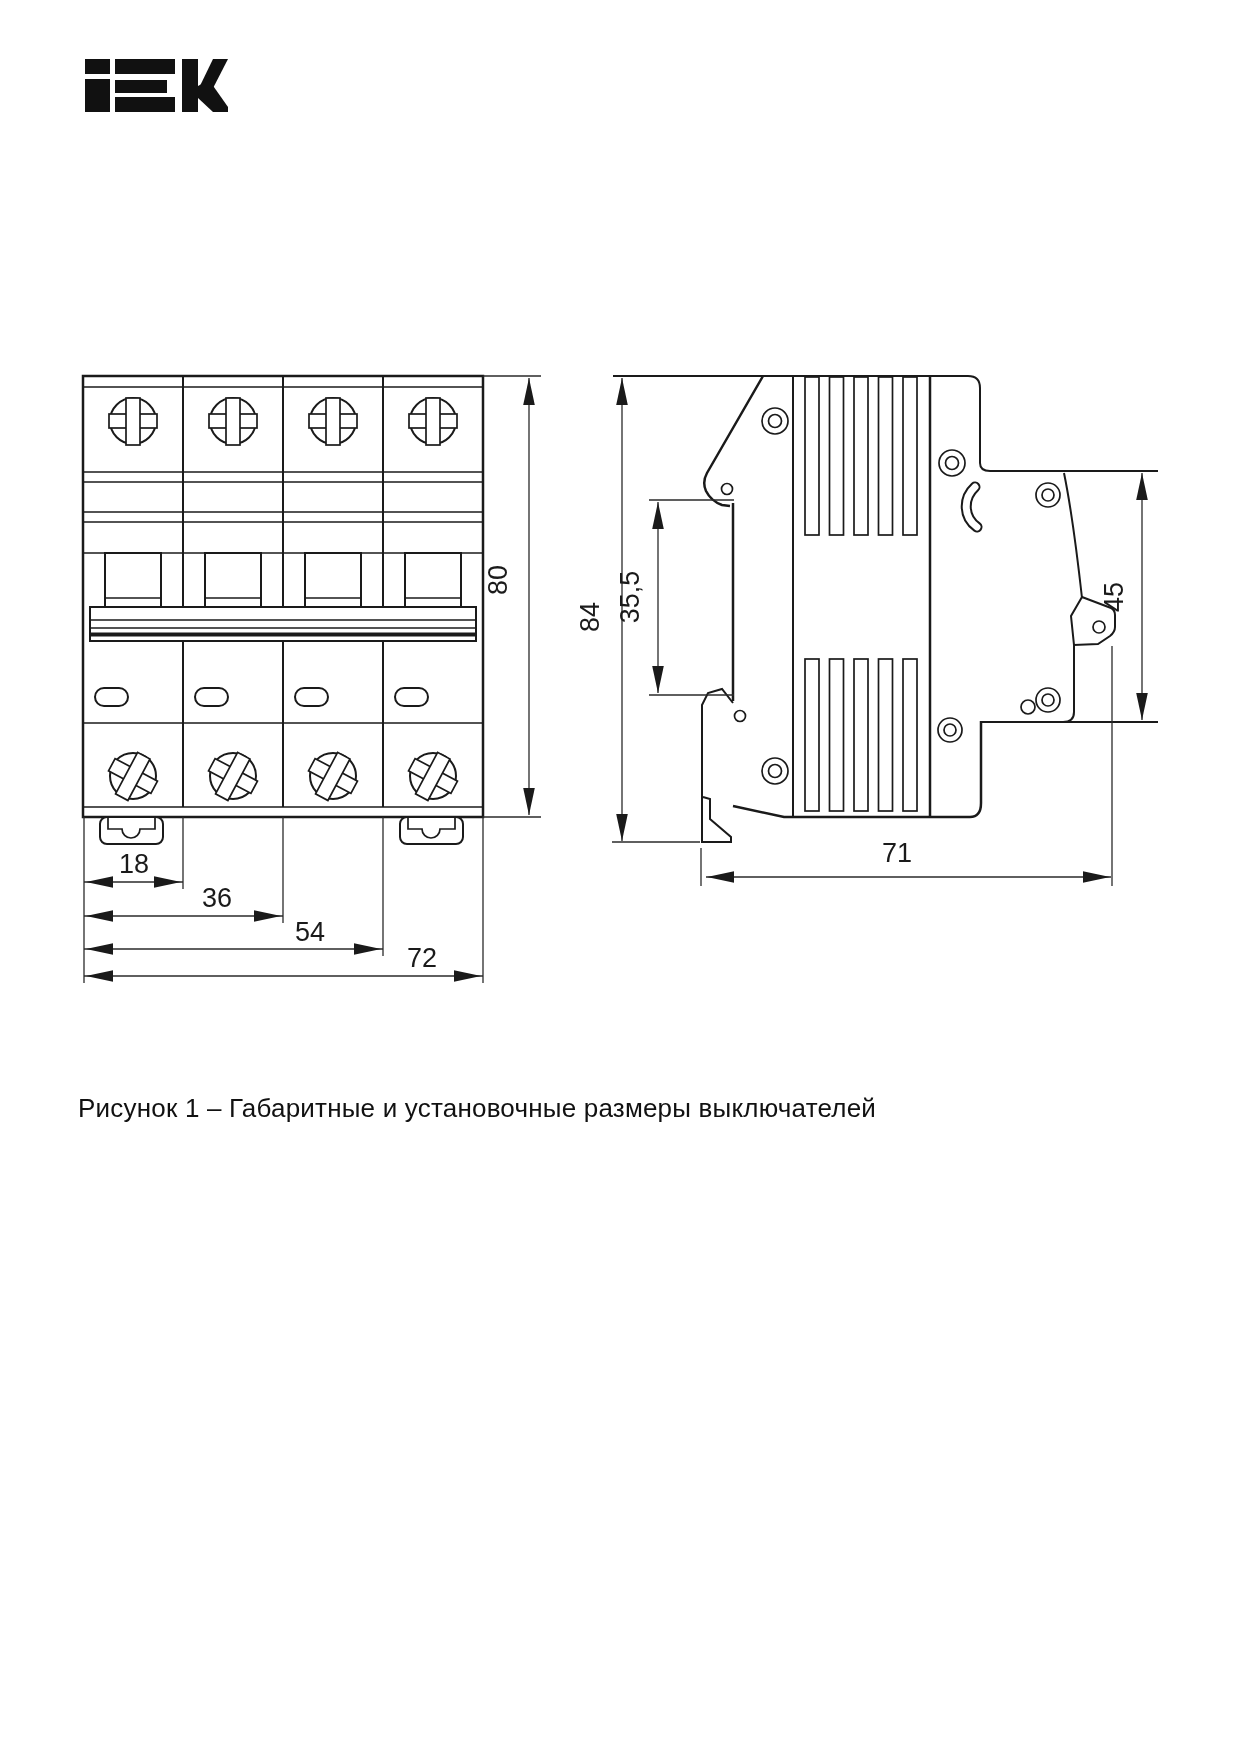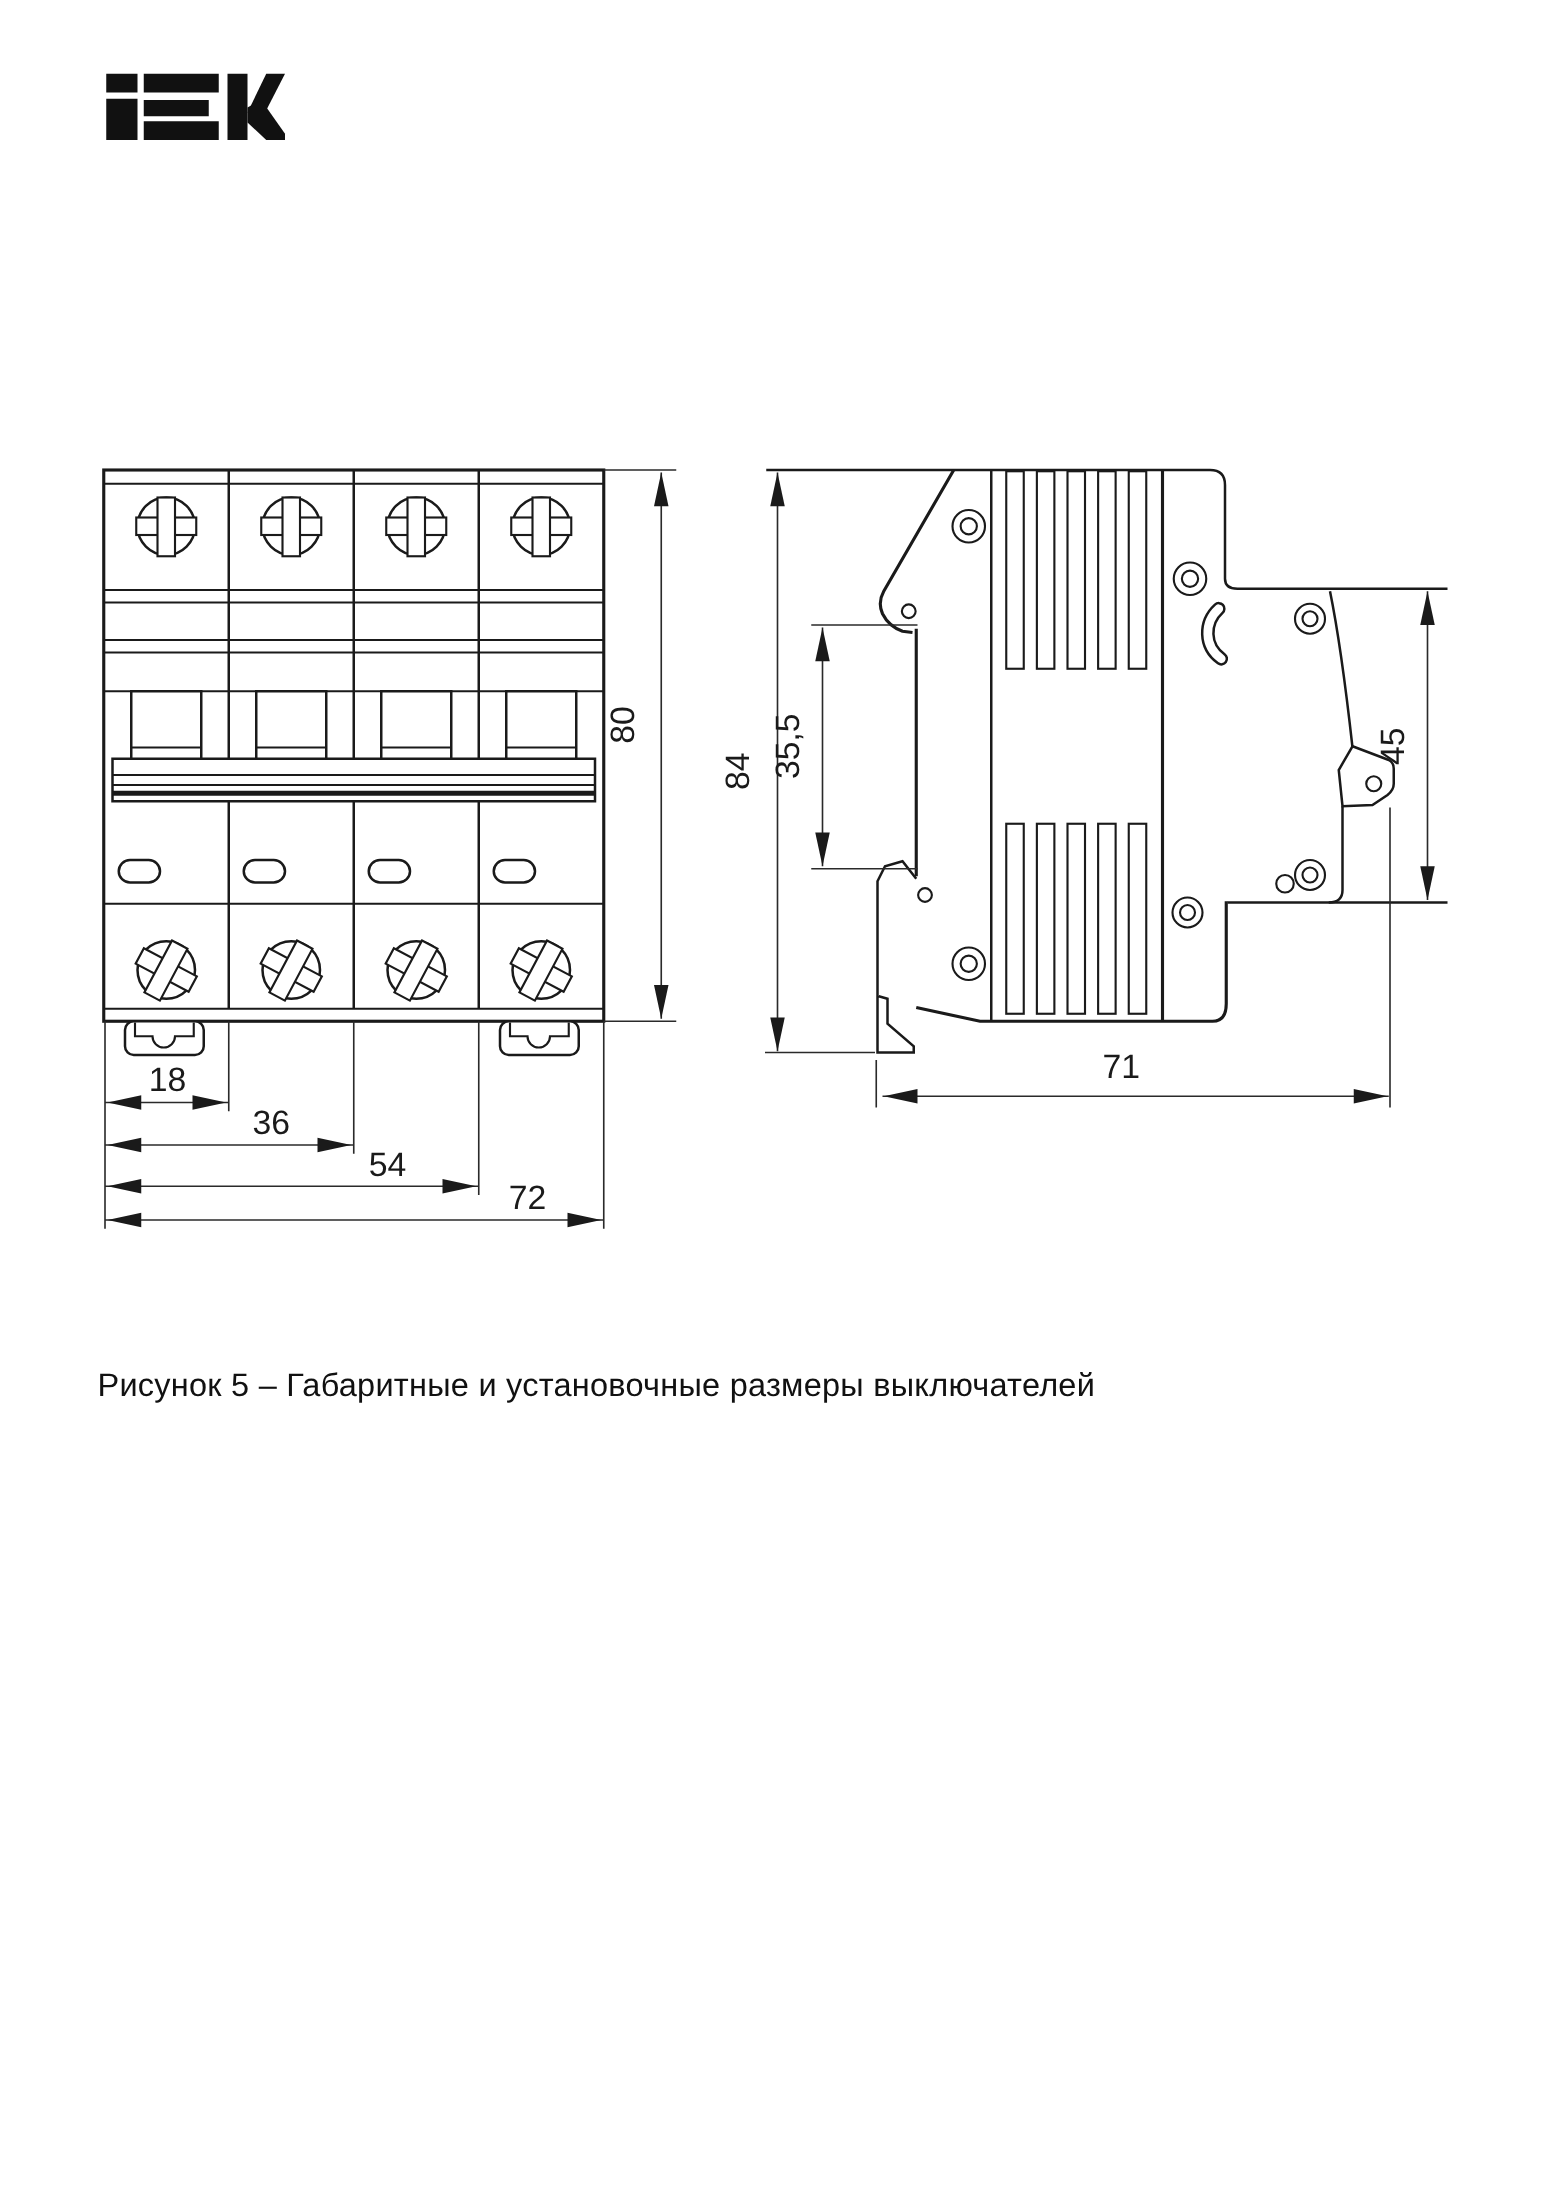--- a/index.html
+++ b/index.html
@@ -282,14 +282,14 @@
         <line class="dim" x1="701" y1="848" x2="701" y2="886"></line>
         <line class="dim" x1="1112" y1="646" x2="1112" y2="886"></line>
         <line class="dim" x1="706" y1="877" x2="1111" y2="877"></line>
         <polygon class="arrow" points="707,877 734,871.2 734,882.8"></polygon>
         <polygon class="arrow" points="1110,877 1083,871.2 1083,882.8"></polygon>
         <text x="897" y="862" text-anchor="middle">71</text>
       </g>
     </g>
   </svg>
 
-  <div class="caption">Рисунок 5 – Габаритные и установочные размеры выключателей</div>
+  <div class="caption">Рисунок 1 – Габаритные и установочные размеры выключателей</div>
 </div>
 
 </body></html>

